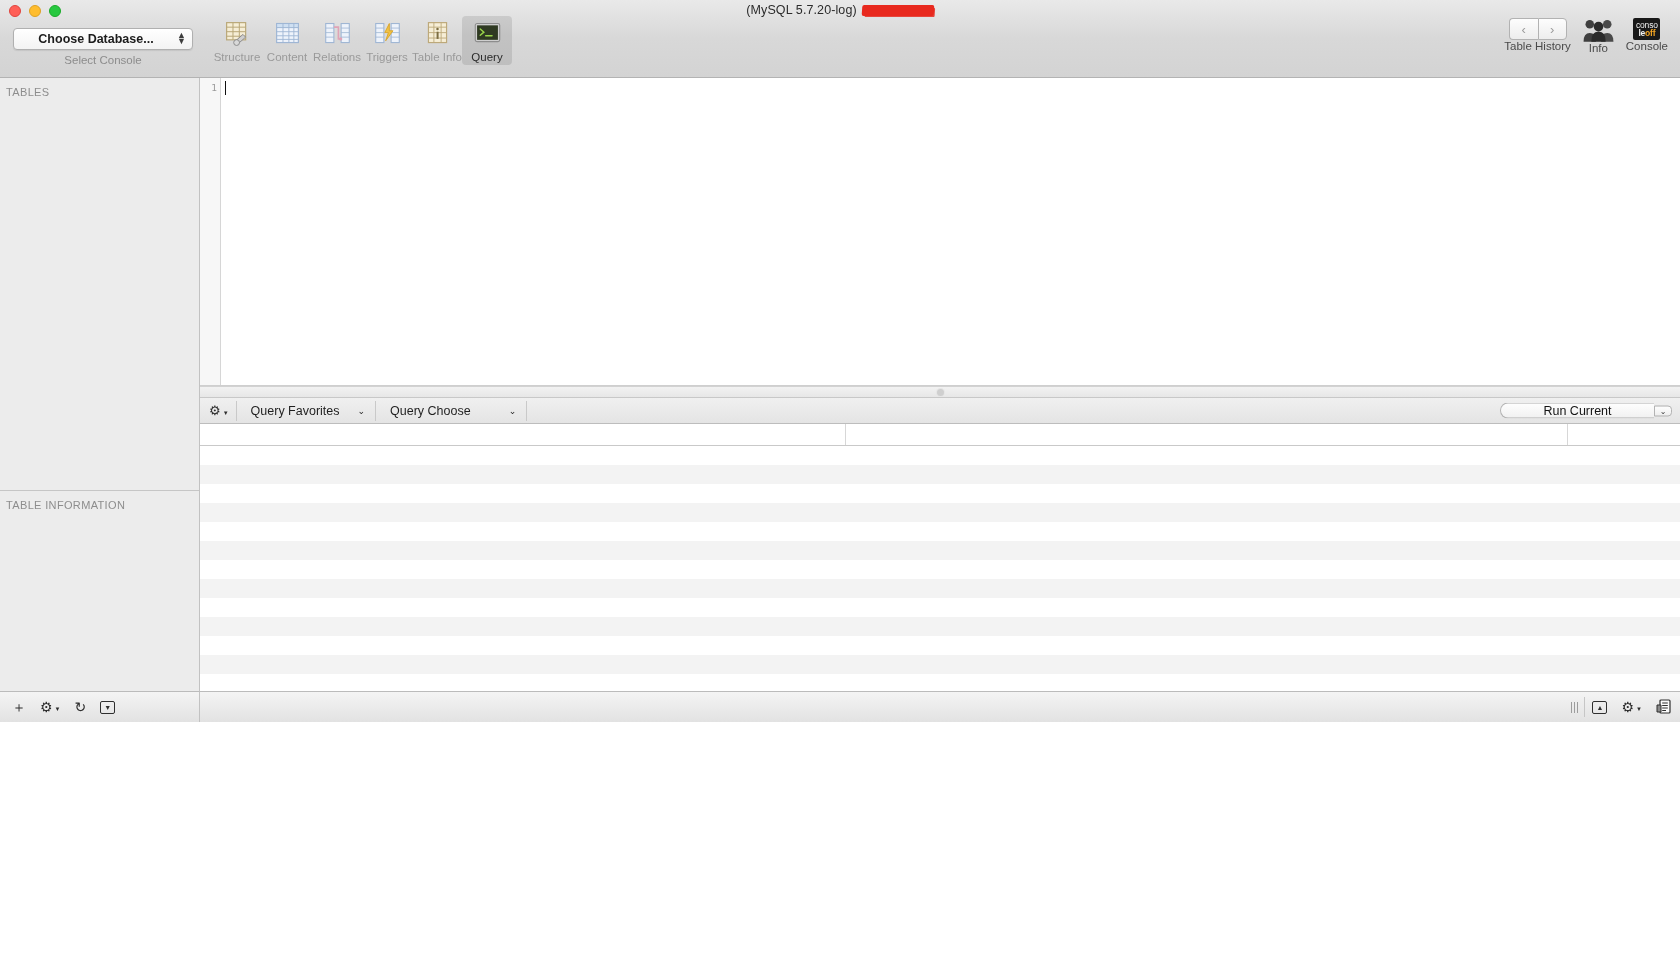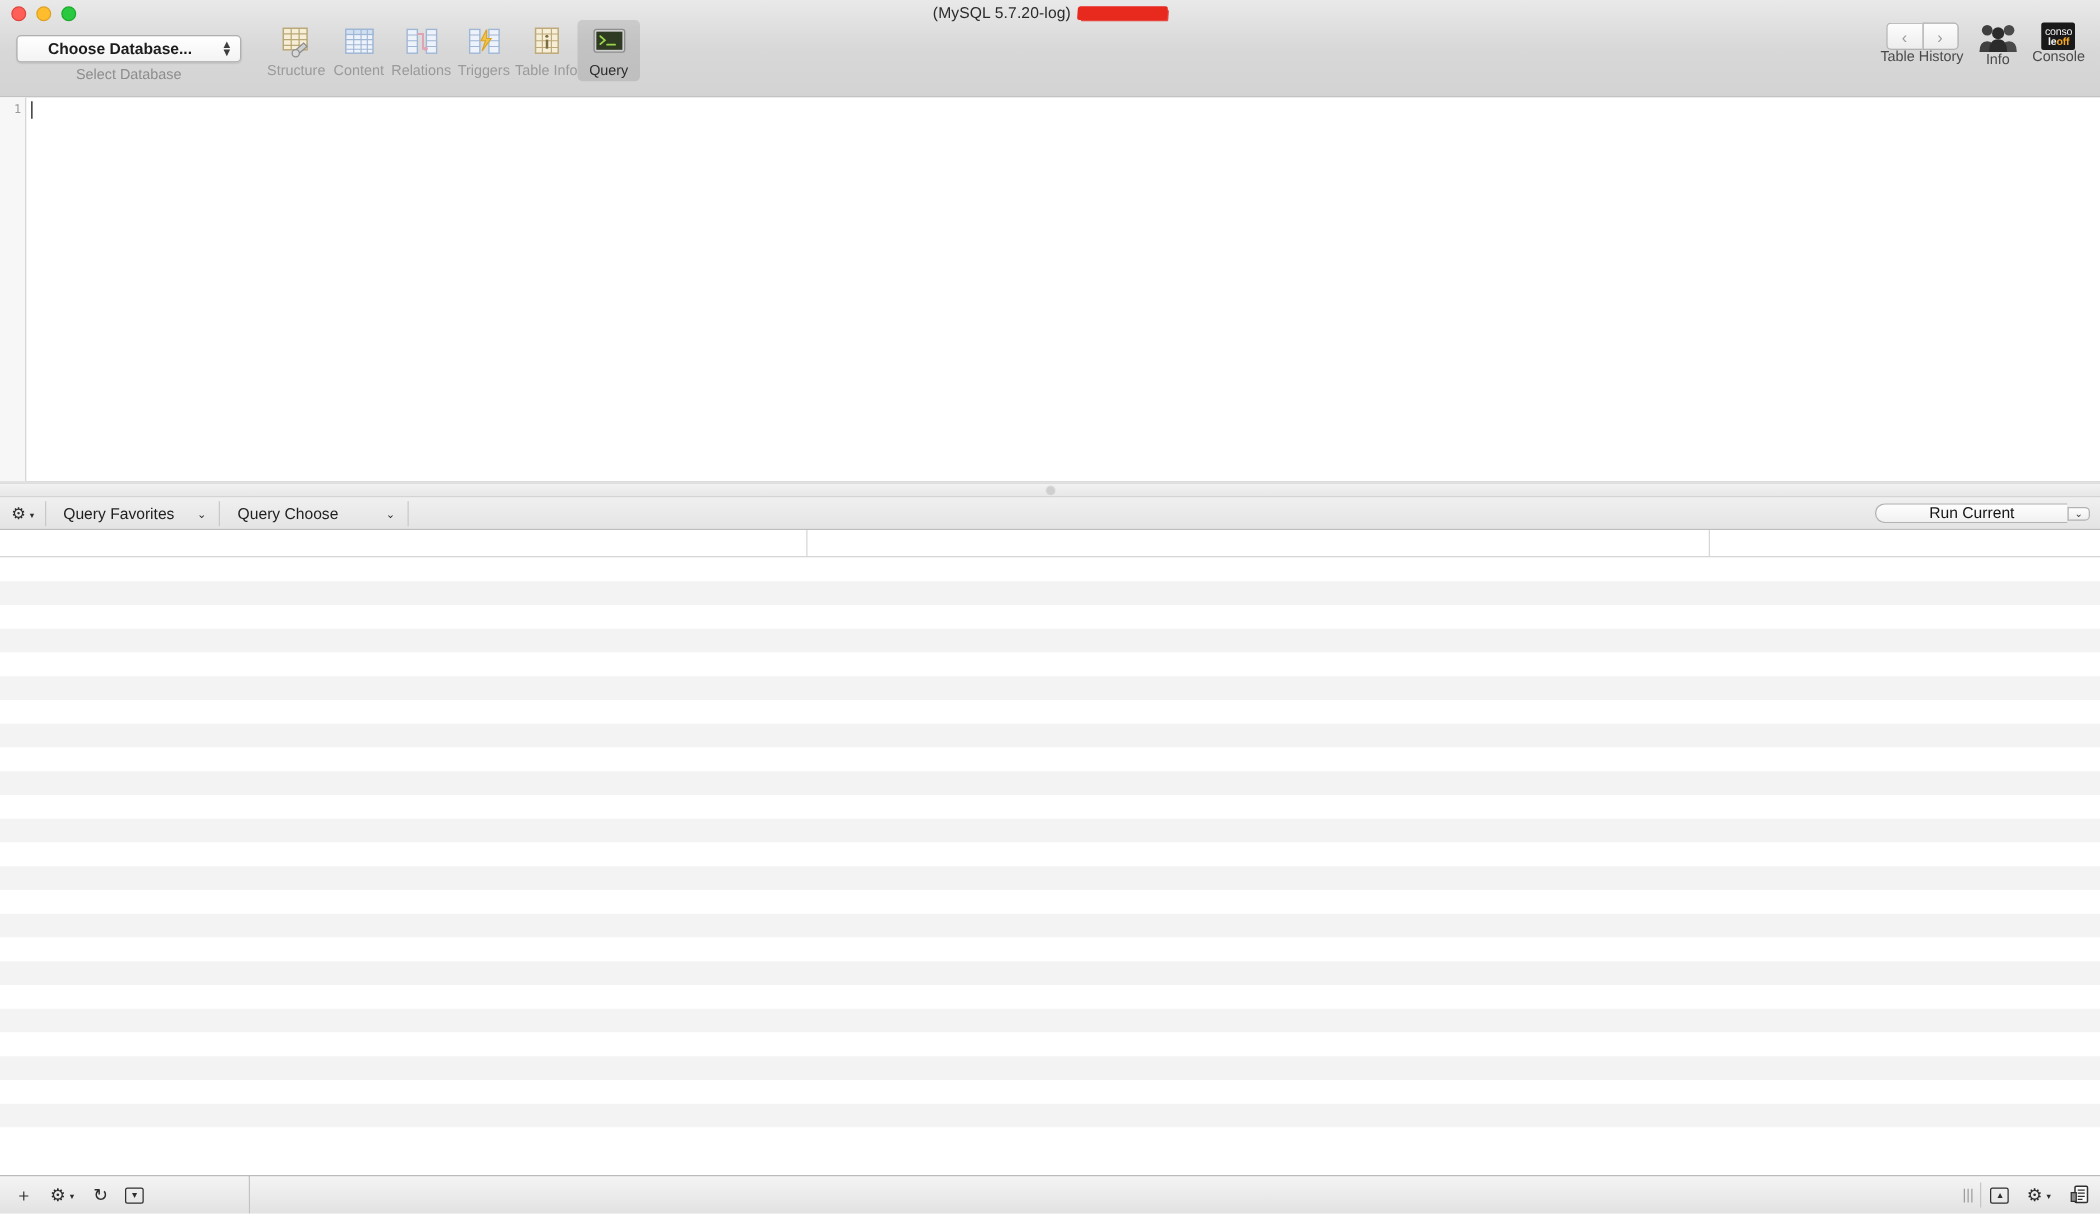--- a/index.html
+++ b/index.html
@@ -6,21 +6,21 @@
   html, body {
     width: 1680px; height: 971px;
     overflow: hidden;
     font-family: "Liberation Sans", sans-serif;
     background: #ffffff;
     -webkit-font-smoothing: antialiased;
   }
 
   .window {
     position: relative;
-    width: 1680px; height: 971px;
+    width: 1680px; height: 722px;
     display: flex; flex-direction: column;
     background: #ffffff;
   }
 
   
   .titlebar {
     position: relative;
     height: 78px;
     flex: 0 0 78px;
     background: linear-gradient(to bottom, #e9e9e9 0%, #d8d8d8 50%, #d3d3d3 100%);
@@ -351,21 +351,21 @@
     </div>
 
     <div class="dbgroup">
       <div class="db-popup">
         <span>Choose Database...</span>
         <span class="steppers">
           <span>▲</span>
             <span>▼</span>
         </span>
       </div>
-      <div class="db-caption">Select Database</div>
+      <div class="db-caption">Select Console</div>
     </div>
 
     <div class="tabs">
 
       <div class="tab">
         <svg class="ticon" viewBox="0 0 32 32">
           <rect x="4" y="4" width="21" height="19" fill="#f6eed6" stroke="#b9a878" stroke-width="1.3"></rect>
           <line x1="4" y1="9" x2="25" y2="9" stroke="#b9a878" stroke-width="1.1"></line>
           <line x1="4" y1="14" x2="25" y2="14" stroke="#b9a878" stroke-width="1.1"></line>
           <line x1="4" y1="19" x2="25" y2="19" stroke="#b9a878" stroke-width="1.1"></line>
@@ -476,20 +476,28 @@
           <span class="l2"><span class="le">le</span><span class="off">off</span></span>
         </div>
         <div class="rt-label">Console</div>
       </div>
 
     </div>
   </div>
 
   <div class="body">
 
+    <div class="sidebar">
+      <div class="tables-pane">
+        <div class="side-header">TABLES</div>
+      </div>
+      <div class="tableinfo-pane">
+        <div class="side-header">TABLE INFORMATION</div>
+      </div>
+    </div>
 
     <div class="main">
 
       <div class="editor">
         <div class="gutter">
           <div>1</div>
         </div>
         <div class="code"><span></span><span class="caret"></span></div>
       </div>
 

